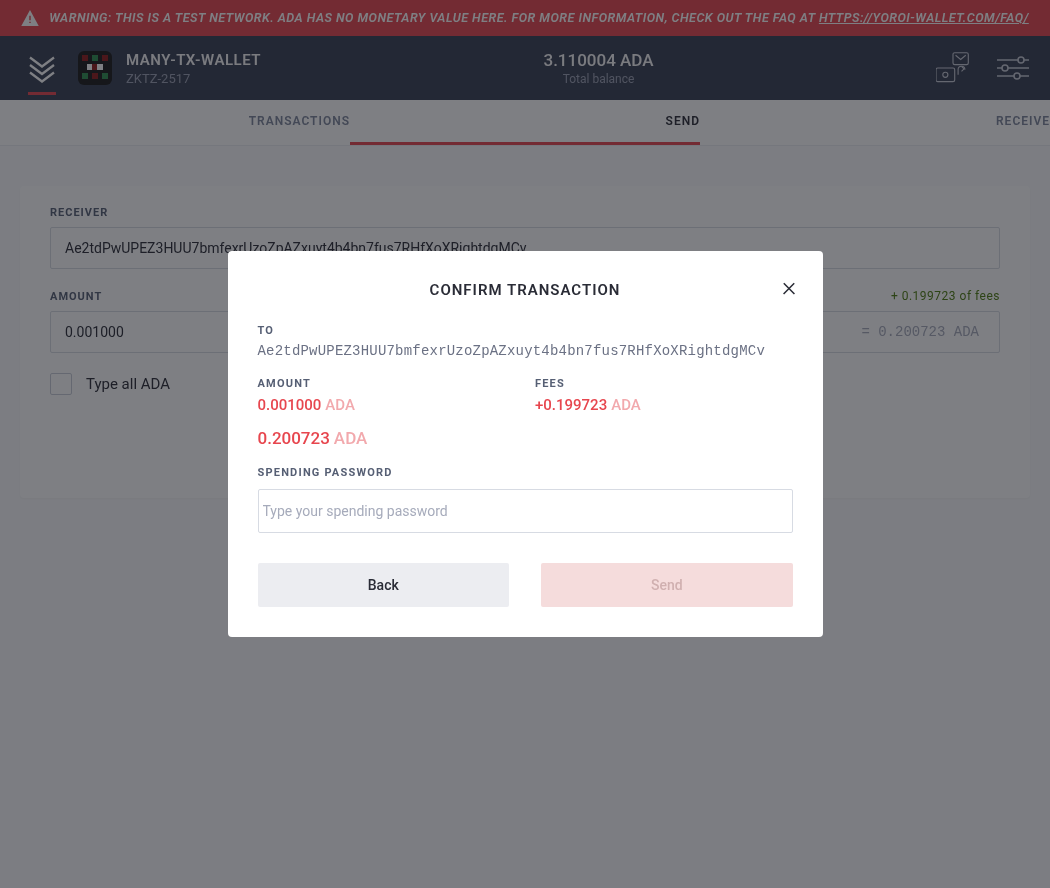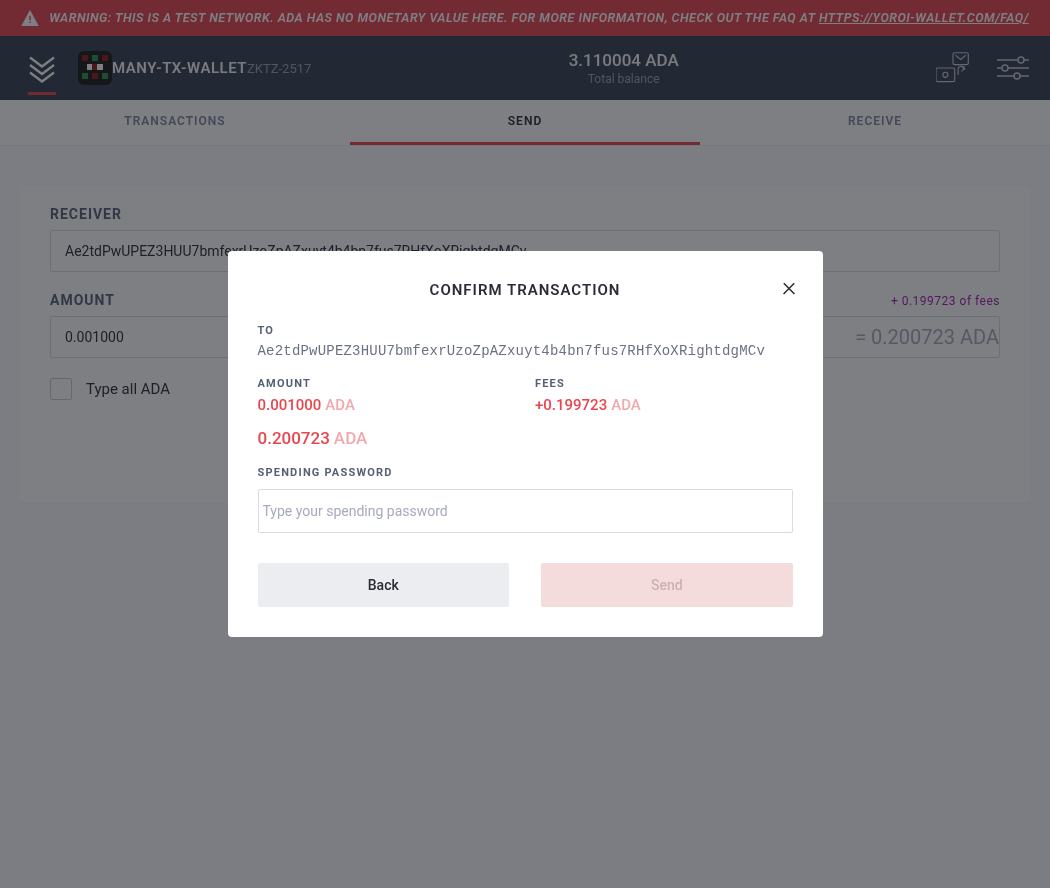--- a/index.html
+++ b/index.html
@@ -9,45 +9,45 @@
   .warning-banner { background:#e7464e; color:#fff; padding:8px 20px; text-align:center; font-size:12.5px; font-weight:600; letter-spacing:0.5px; line-height:1.6; display:flex; align-items:center; justify-content:center; gap:10px;font-style:italic;}
   .warning-banner .faq-link { text-decoration:underline; color:#fff; display:inline-block;}
   .warning-inner { max-width: 980px; }
   
   
   .header { background:#373f52; color:#fff; display:flex; align-items:center; padding:12px 20px; height:64px; }
   .logo { width:44px; display:flex; align-items:center; justify-content:center; position:relative;}
   .wallet-id-badge { width:34px; height:34px; border-radius:6px; background:#1a1a1a; margin-left:14px; position:relative; overflow:hidden;}
   
   .wallet-id-badge .px { position:absolute; width:6px; height:6px; }
-  .wallet-info { display:flex; flex-direction:row; }
+  .wallet-info { margin-left:14px; display:flex; flex-direction:column; }
   .wallet-name { font-size:15px; font-weight:600; letter-spacing:0.5px; color:#f5f5f7;}
   .wallet-plate { font-size:13px; color:#9aa0b3; margin-top:2px;}
   .balance { flex:1; text-align:center; }
   .balance-amount { font-size:17px; font-weight:500; color:#f5f5f7;}
   .balance-label { font-size:12px; color:#9aa0b3; margin-top:2px;}
   .header-actions { display:flex; gap:26px; align-items:center; }
   .header-icon { width:34px; height:34px; display:flex; align-items:center; justify-content:center;}
   .logo-underline { position:absolute; bottom:-12px; left:0; right:0; height:3px; background:#e7464e; margin:0 8px;}
   
   
   .tabs { display:flex; background:#fff; border-bottom:1px solid #eceef2;}
-  .tab { flex:1; text-align:center; padding:14px 0; font-size:12px; font-weight:600; letter-spacing:1px; color:#7d869b; cursor:pointer;}
+  .tab { flex:1; text-align:right; padding:14px 0; font-size:12px; font-weight:600; letter-spacing:1px; color:#7d869b; cursor:pointer;}
   .tab.active { color:#2a2c36; border-bottom:3px solid #e7464e;}
   
   
   .panel { margin:40px 20px; background:#fff; border-radius:4px; padding:20px 30px 40px; box-shadow:0 1px 2px rgba(0,0,0,0.03);}
-  .field-label { font-size:14px; font-weight:700; letter-spacing:1px; color:#565f74; margin-bottom:8px;}
+  .field-label { font-size:11px; font-weight:700; letter-spacing:1px; color:#565f74; margin-bottom:8px;}
   .field-row { margin-bottom:20px; }
   .text-input { width:100%; border:1px solid #d7dbe3; border-radius:2px; padding:12px 14px; font-size:14px; color:#2a2c36; font-family:inherit;}
   .text-input::placeholder { color:#a6abbb; }
   .amount-row { display:flex; justify-content:space-between; align-items:baseline; }
-  .fees-hint { font-size:12px; color:#a21caf; letter-spacing:0.5px;}
+  .fees-hint { font-size:12px; color:#4d7c0f; letter-spacing:0.5px;}
   .amount-input-wrap { position:relative; }
-  .amount-eq { position:absolute; right:1px; top:50%; transform:translateY(-50%); font-size:20px; color:#a6abbb;}
+  .amount-eq { position:absolute; right:21px; top:50%; transform:translateY(-50%); font-size:14px; color:#a6abbb;font-family:Liberation Mono, monospace;}
   .checkbox-row { display:flex; align-items:center; gap:14px; margin-top:20px; margin-bottom:20px;}
   .checkbox { width:22px; height:22px; border:1px solid #c8cdd8; border-radius:2px; background:#fff;}
   .checkbox-label { font-size:15px; color:#2a2c36;}
   .next-btn { display:block; margin:10px auto 0; width:230px; padding:14px 0; text-align:center; background:#f5dcdc; color:#bba4a4; font-size:13px; letter-spacing:0.5px; border-radius:2px; font-weight:500;}
   
   
   .overlay { position:fixed; inset:0; background:rgba(20,22,30,0.55); display:flex; align-items:center; justify-content:center;}
   .modal { width:595px; background:#fff; border-radius:4px; padding:30px 30px 30px; position:relative;}
   .modal-title { text-align:center; font-size:15px; font-weight:600; letter-spacing:1px; color:#2a2c36; margin-bottom:25px;}
   .modal-close { position:absolute; top:22px; right:26px; font-size:28px; line-height:1; color:#2a2c36; cursor:pointer; font-weight:300;}

